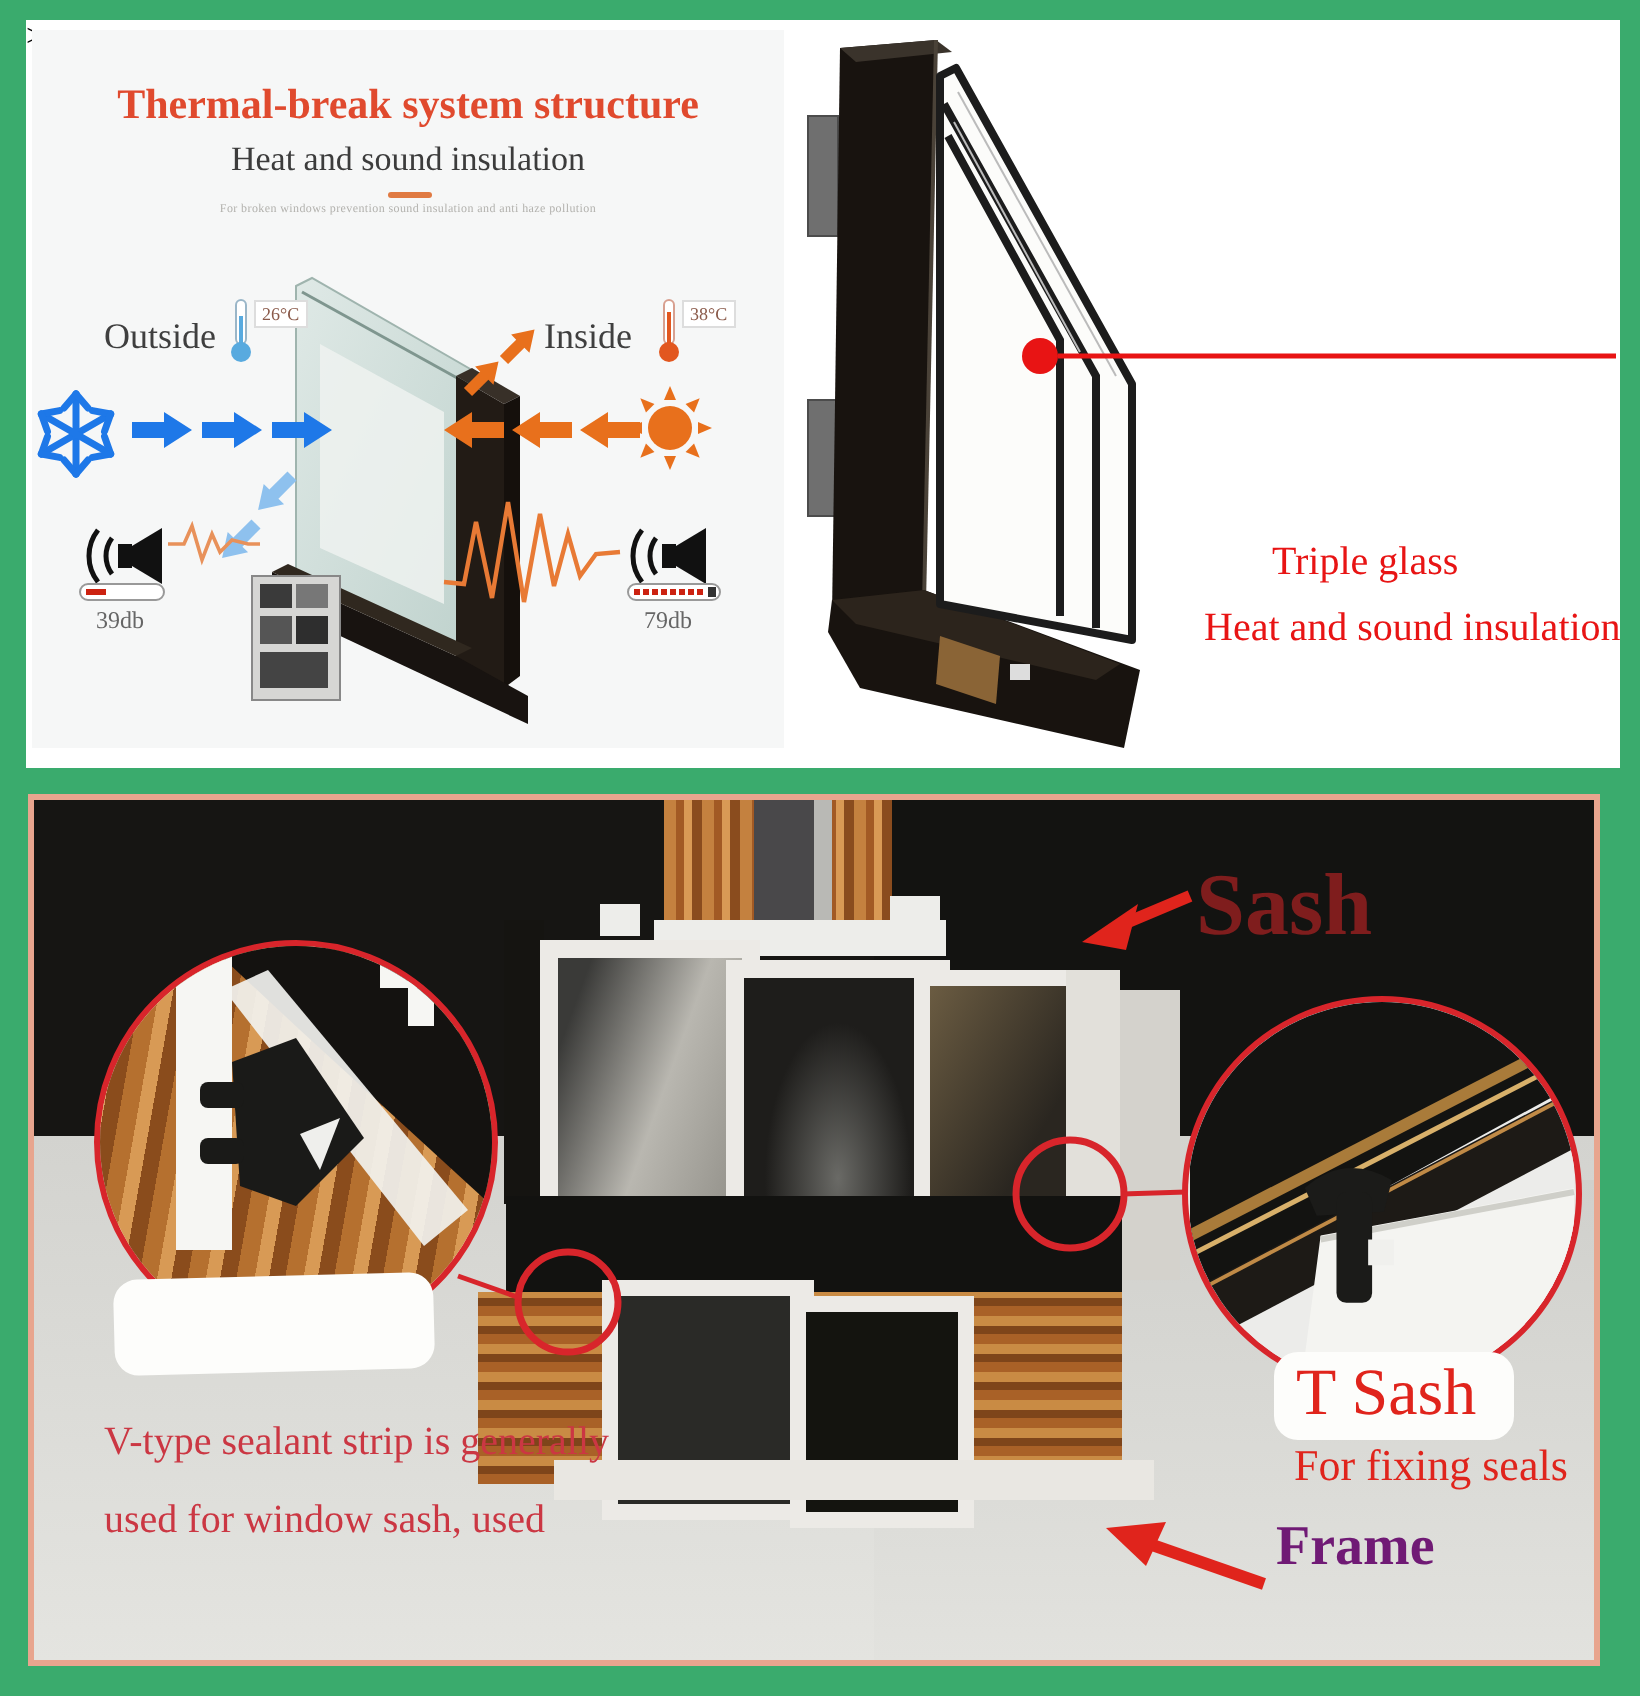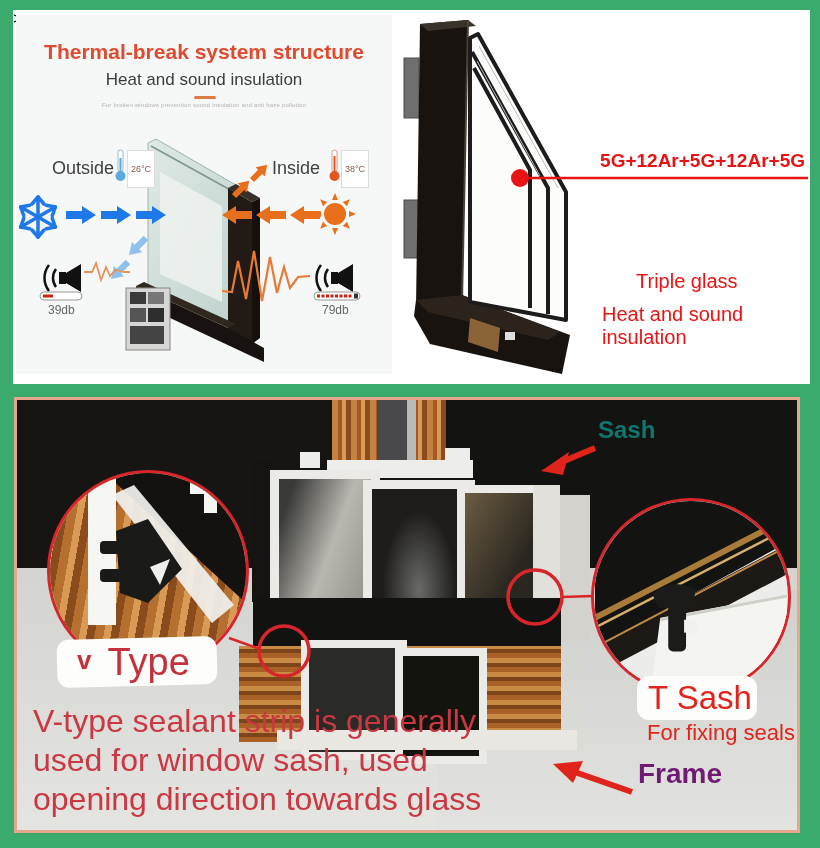--- a/index.html
+++ b/index.html
@@ -1,30 +1,30 @@
 <!DOCTYPE html>
 <html><head>
 <meta charset="utf-8">
 <style>
   html,body{margin:0;padding:0;background:#fff;}
   #stage{position:relative;width:820px;height:848px;background:#3aab6d;overflow:hidden;
-         font-family:Liberation Sans, sans-serif;}
+         font-family:Liberation Serif, serif;}
   .abs{position:absolute;}
 
   
   #top-white{left:13px;top:10px;width:797px;height:374px;background:#ffffff;}
   #left-panel{left:16px;top:15px;width:376px;height:359px;background:#f6f7f7;}
   #lp-title{left:16px;top:40px;width:376px;text-align:center;font-size:21px;font-weight:bold;color:#e04a2e;}
   #lp-sub{left:16px;top:70px;width:376px;text-align:center;font-size:17px;color:#3c3c3c;}
   #lp-divider{left:194px;top:96px;width:22px;height:3px;background:#e07a42;border-radius:2px;}
   #lp-tagline{left:16px;top:102px;width:376px;text-align:center;font-size:6px;color:#b3b2ae;letter-spacing:.2px;}
   .side-label{font-size:18px;color:#3f3f3f;}
   #lbl-outside{left:52px;top:158px;text-align:center;}
   #lbl-inside{left:272px;top:158px;}
-  .temp-chip{font-size:9px;color:#8a5a4a;background:#fff;border:1px solid #ddd;padding:12px 3px;line-height:12px;}
+  .temp-chip{font-size:9px;color:#8a5a4a;background:#fff;border:1px solid #ddd;padding:0 3px;line-height:12px;}
   #chip-out{left:127px;top:150px;}
   #chip-in{left:341px;top:150px;}
   .db-label{font-size:12px;color:#666;}
   #db-left{left:48px;top:303px;}
   #db-right{left:322px;top:303px;}
 
   
   #spec-label{left:560px;top:150px;width:245px;text-align:right;font-size:19px;font-weight:600;color:#e81414;}
   .red-cap{font-size:20px;color:#e81414;}
   #cap1{left:636px;top:270px;}
@@ -71,23 +71,23 @@
 
   
   .blob{background:#fdfdfb;border-radius:12px;}
   #vtype-blob{left:40px;top:238px;width:160px;height:48px;transform:rotate(-1.5deg);}
   #vtype-label{left:60px;top:241px;color:#c5303c;}
   #vtype-label .v{font-size:26px;font-weight:bold;vertical-align:6px;}
   #vtype-label .t{font-size:38px;margin-left:16px;}
   #ttype-blob{left:620px;top:276px;width:120px;height:44px;}
   #ttype-label{left:631px;top:279px;font-size:33px;color:#e0241c;}
   #tsub-label{left:630px;top:320px;font-size:22px;color:#e0241c;}
-  #sash-label{left:581px;top:16px;font-size:24px;color:#0f766e;font-weight:600;}
+  #sash-label{left:581px;top:27px;font-size:44px;color:#7f1d1d;font-weight:600;}
   #frame-label{left:621px;top:358px;font-size:28px;color:#701a75;font-weight:600;}
-  #vnote{left:16px;top:302px;font-size:32px;color:#cb3743;line-height:39px;}
+  #vnote{left:35px;top:302px;font-size:20px;color:#cb3743;line-height:39px;}
 </style>
 </head>
 <body>
 
 <div id="stage">
 
   <div class="abs" id="top-white">&gt;</div>
 
   <div class="abs" id="left-panel"></div>
   <div class="abs" id="lp-title">Thermal-break system structure</div>
@@ -272,21 +272,20 @@
       <path d="M472,52 L548,188 L548,314" fill="none" stroke="#1c1c1c" stroke-width="4"></path>
       <path d="M474,68 L530,170 L530,308" fill="none" stroke="#1c1c1c" stroke-width="4"></path>
       <line x1="479" y1="46" x2="558" y2="188" stroke="#bbb" stroke-width="1"></line>
       <line x1="477" y1="61" x2="540" y2="176" stroke="#bbb" stroke-width="1"></line>
     </g>
 
     <circle cx="520" cy="178" r="9" fill="#e81414"></circle>
     <line x1="529" y1="178" x2="808" y2="178" stroke="#e81414" stroke-width="2.5"></line>
   </svg>
 
-  <div class="abs" id="spec-label">5G+12Ar+5G+12Ar+5G</div>
   <div class="abs red-cap" id="cap1">Triple glass</div>
   <div class="abs red-cap" id="cap2">Heat and sound insulation</div>
 
   <div class="abs" id="photo">
 
     <div class="ph" id="ph-black-l"></div>
     <div class="ph" id="ph-black-r"></div>
     <div class="ph" id="ph-table"></div>
     <div class="ph" id="ph-table-r"></div>
     <div class="ph" id="wood-post"></div>
@@ -349,27 +348,23 @@
         <polygon points="524,71 552,52 546,75" fill="#e0241c"></polygon>
       </g>
       <g>
         <line x1="615" y1="392" x2="552" y2="370" stroke="#e0241c" stroke-width="6"></line>
         <polygon points="536,364 566,361 556,383" fill="#e0241c"></polygon>
       </g>
     </svg>
 
     <div class="ph" id="sash-label">Sash</div>
     <div class="ph blob" id="vtype-blob"></div>
-    <div class="ph" id="vtype-label">
-      <span class="v">v</span><span class="t">Type</span>
-    </div>
     <div class="ph blob" id="ttype-blob"></div>
     <div class="ph" id="ttype-label">T Sash</div>
     <div class="ph" id="tsub-label">For fixing seals</div>
     <div class="ph" id="frame-label">Frame</div>
     <div class="ph" id="vnote">
       <div>V-type sealant strip is generally</div>
       <div>used for window sash, used</div>
-      <div>opening direction towards glass</div>
     </div>
   </div>
 
 </div>
 
 </body></html>

